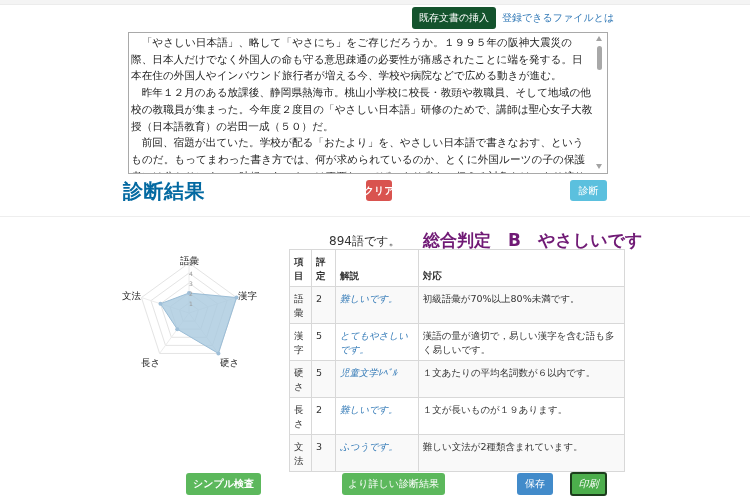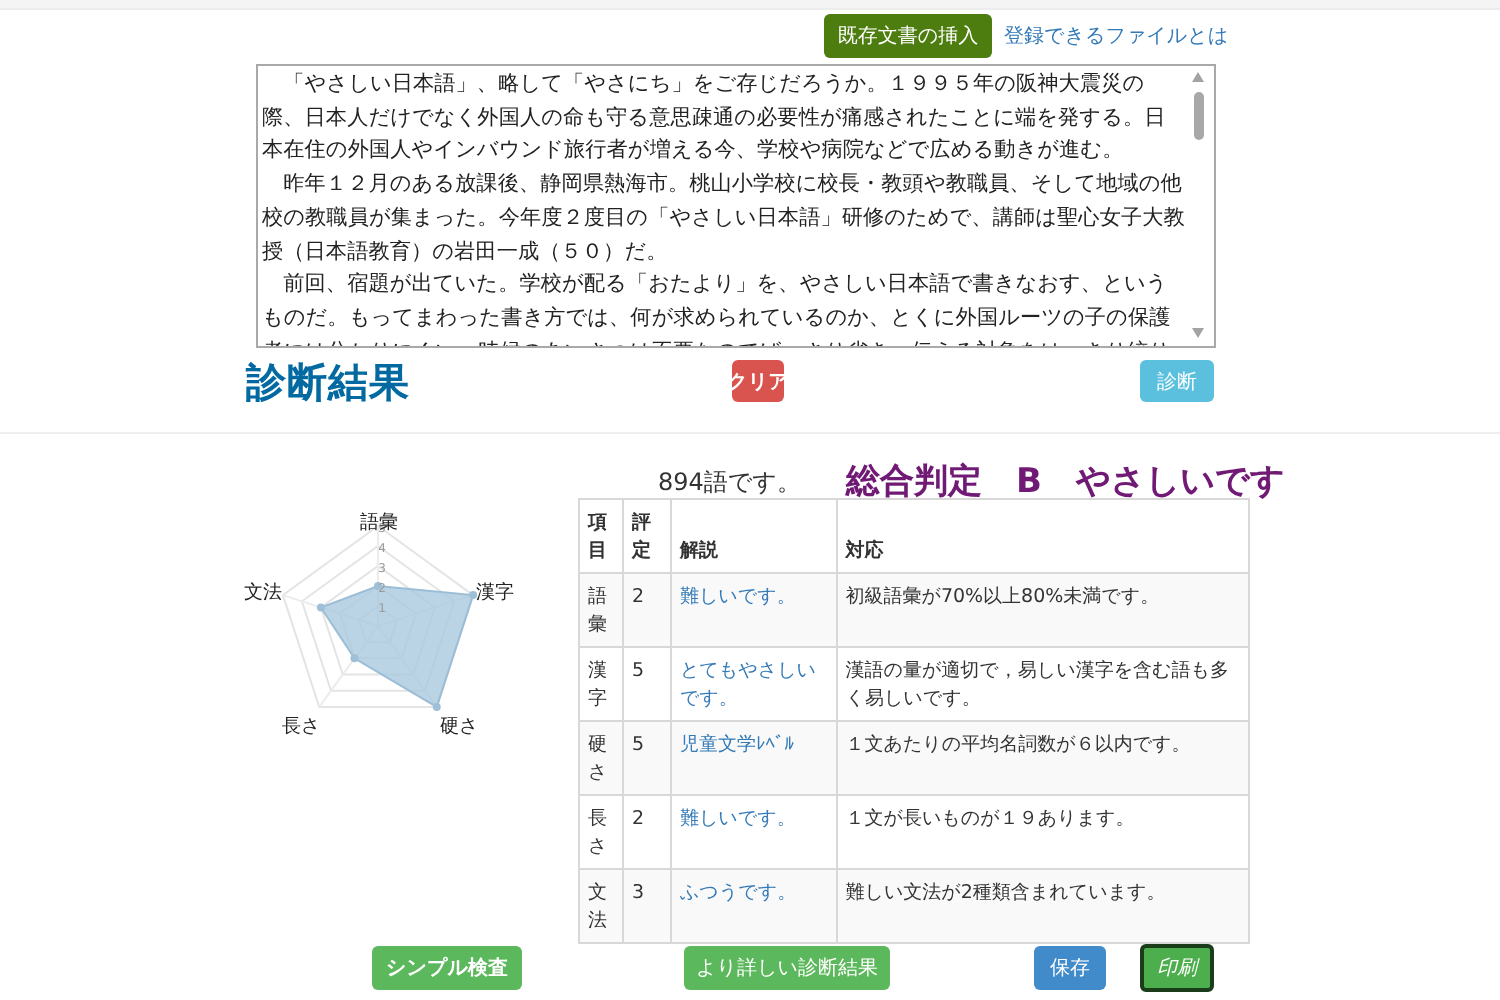--- a/index.html
+++ b/index.html
@@ -3,21 +3,21 @@
 <meta charset="utf-8">
 <style>
   * { box-sizing: border-box; margin: 0; padding: 0; }
   html, body { width: 750px; height: 500px; overflow: hidden; background: #ffffff; }
   body { position: relative; font-family: "DejaVu Sans", "Liberation Sans", sans-serif; color: #333; }
 
   .top-band { position: absolute; left: 0; top: 0; width: 750px; height: 5px; background: #f4f4f4; border-bottom: 1px solid #ececec; }
 
   .btn { position: absolute; display: flex; align-items: center; justify-content: center;
          font-size: 10px; color: #fff; border-radius: 3px; cursor: pointer; white-space: nowrap; }
-  .btn-insert { left: 412px; top: 7px; width: 84px; height: 22px; background: #4d7c0f; }
+  .btn-insert { left: 412px; top: 7px; width: 84px; height: 22px; background: #14532d; }
   .link-files { position: absolute; left: 502px; top: 11px; font-size: 10px; color: #337ab7; cursor: pointer; white-space: nowrap; }
 
   .textarea { position: absolute; left: 128px; top: 32px; width: 480px; height: 142px;
               border: 1px solid #a9a9a9; background: #fff; overflow: hidden; }
   .textarea-text { position: absolute; left: 2px; top: 2px; width: 462px;
                    font-size: 10.6px; line-height: 16.7px; color: #222; white-space: pre-wrap; letter-spacing: 0.05px; font-family: Liberation Mono, monospace; }
   .scrollbar { position: absolute; right: 0; top: 0; width: 14px; height: 140px; background: #fff; }
   .scroll-up { position: absolute; left: 3px; top: 3px; width: 0; height: 0;
                border-left: 3px solid transparent; border-right: 3px solid transparent; border-bottom: 5px solid #a3a3a3; }
   .scroll-thumb { position: absolute; left: 4px; top: 13px; width: 5px; height: 24px; background: #a8a8a8; border-radius: 3px; }
@@ -41,21 +41,21 @@
   .result-table th, .result-table td { border: 1px solid #d8d8d8; text-align: left; vertical-align: top;
                                         padding: 5px 4px 3px 4px; line-height: 14px; font-weight: normal; color: #333; }
   .result-table th { vertical-align: bottom; font-weight: bold; }
   .result-table thead tr { height: 35px; }
   .result-table tbody tr { height: 34.6px; }
   .result-table tbody tr.odd td { background: #f9f9f9; }
   .col-item { width: 22px; }
   .col-score { width: 24px; }
   .col-comment { width: 83px; }
   .col-action { width: 207px; }
-  .comment-link { color: #337ab7; }
+  .comment-link { color: #337ab7; font-style: italic; }
 
   .btn-simple { left: 186px; top: 473px; width: 75px; height: 22px; background: #5cb85c; font-weight: bold; }
   .btn-detail { left: 342px; top: 473px; width: 103px; height: 22px; background: #5cb85c; }
   .btn-save { left: 517px; top: 473px; width: 36px; height: 22px; background: #428bca; }
   .btn-print { left: 570px; top: 472px; width: 37px; height: 24px; background: #4cae4c; border: 2px solid #1c3d1c; color: #fff; font-style: italic; }
 </style>
 </head>
 <body>
 
 <div class="top-band"></div>

